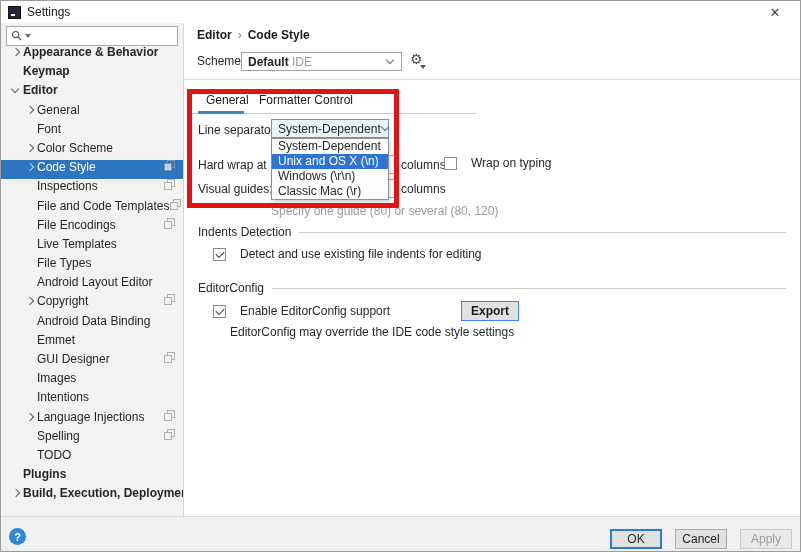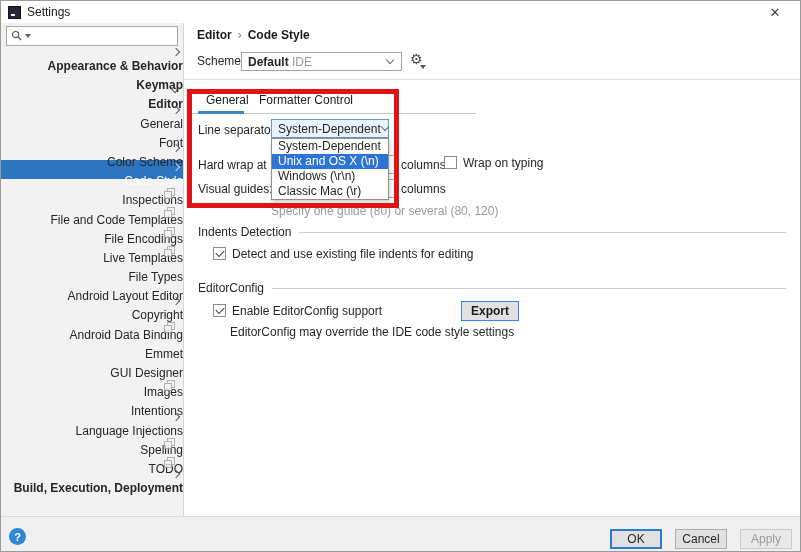--- a/index.html
+++ b/index.html
@@ -12,21 +12,21 @@
   .appicon { width:13px; height:13px; margin-left:7px; background:#23233a; border:1px solid #111; position:relative; }
   .appicon::after { content:''; position:absolute; left:2px; bottom:2px; width:4px; height:2px; background:#fff; }
   .title-text { margin-left:6px; font-size:12px; color:#1b1b1b; }
   .close-btn { position:absolute; right:10px; top:0; width:30px; height:22px; display:flex; align-items:center; justify-content:center; color:#444; font-size:13px; cursor:default; }
 
   
   .sidebar { position:absolute; left:0; top:22px; width:183px; bottom:35px; background:#f2f2f2; border-right:1px solid #d6d6d6; overflow:hidden; }
   .searchbox { position:absolute; left:5px; top:3px; width:172px; height:20px; background:#fff; border:1px solid #a9a9a9; display:flex; align-items:center; padding-left:4px; }
   .search-caret { width:0; height:0; border-left:3px solid transparent; border-right:3px solid transparent; border-top:4px solid #666; margin-left:2px; }
   .tree { position:absolute; left:0; right:0; top:22px; bottom:0; padding-top:0; }
-  .trow { display:flex; align-items:flex-end; height:19.2px; cursor:default;flex-direction:column; }
+  .trow { display:flex; align-items:flex-start; height:19.2px; cursor:default; }
   .trow.lvl0 { padding-left:8px; }
   .trow.lvl1 { padding-left:22px; }
   .trow.b .tlabel { font-weight:bold; }
   .trow.sel { background:#2d75bf; color:#fff; }
   .chev { width:14px; height:14px; flex:0 0 14px; position:relative; display:inline-block; }
   .chev.right::after { content:''; position:absolute; left:4px; top:4px; width:5px; height:5px; border-right:1.4px solid #5f5f5f; border-bottom:1.4px solid #5f5f5f; transform:rotate(-45deg); }
   .chev.down::after  { content:''; position:absolute; left:3px; top:3px; width:5px; height:5px; border-right:1.4px solid #5f5f5f; border-bottom:1.4px solid #5f5f5f; transform:rotate(45deg); }
   .trow.sel .chev::after { border-color:#bcd8f3; }
   .tlabel { white-space:nowrap; }
   .ovr { margin-left:auto; margin-right:8px; display:flex; align-items:center; opacity:.75; }
@@ -43,21 +43,21 @@
   .cdown::after { content:''; position:absolute; left:1px; top:0; width:5px; height:5px; border-right:1.4px solid #6a6a6a; border-bottom:1.4px solid #6a6a6a; transform:rotate(45deg); }
   .combo.focused { border-color:#5b9bd5; background:#e9f3fc; }
   .hr { position:absolute; height:1px; background:#dcdcdc; }
   .tab { color:#1b1b1b; cursor:default; }
   .tab-underline { position:absolute; height:3px; background:#3c85c6; }
   .tabline { position:absolute; height:1px; background:#c8c8c8; }
   .field { position:absolute; background:#fff; border:1px solid #a9a9a9; z-index:1; }
   .popup { position:absolute; background:#fff; border:1px solid #919191; z-index:20; box-shadow:1px 2px 4px rgba(0,0,0,.2); }
   .opt { height:15px; line-height:15px; padding-left:6px; white-space:nowrap; cursor:default; }
   .opt.osel { background:#2e73d6; color:#fff; }
-  .cbrow { position:absolute; display:flex; gap:6px; }
+  .cbrow { position:absolute; display:flex; align-items:center; gap:14px; }
   .cb { width:13px; height:13px; background:#fff; border:1px solid #8b8b8b; position:relative; flex:0 0 13px; }
   .cb.checked::after { content:''; position:absolute; left:2px; top:2px; width:7px; height:4px; border-left:1.8px solid #3a3a3a; border-bottom:1.8px solid #3a3a3a; transform:rotate(-45deg); }
   .sect { position:absolute; left:14px; right:14px; display:flex; align-items:center; gap:8px; }
   .sect .line { flex:1; height:1px; background:#cfcfcf; }
   .pushbtn { position:absolute; background:#e1e1e1; border:1px solid #3b82f6; display:flex; align-items:center; justify-content:center; font-size:12px; color:#1b1b1b; cursor:default;font-weight:bold; }
   .gear { font-size:14px; color:#4a4a4a; line-height:14px; }
   .gear-caret { width:0;height:0;border-left:3px solid transparent;border-right:3px solid transparent;border-top:4px solid #555; position:absolute; right:-3px; bottom:-2px; }
 
   
   .redbox { position:absolute; left:186px; top:88px; width:212px; height:119px; border:5px solid #e01414; z-index:50; pointer-events:none; }
@@ -221,20 +221,24 @@
               <rect x="3.5" y="0.5" width="7" height="7" fill="none" stroke="#9a9a9a"></rect>
               <rect x="0.5" y="3.5" width="7" height="7" fill="#f2f2f2" stroke="#9a9a9a"></rect>
             </svg>
           </span>
         </div>
         <div class="trow lvl1">
           <span class="chev "></span>
           <span class="tlabel">TODO</span>
         </div>
         <div class="trow lvl0 b">
+          <span class="chev "></span>
+          <span class="tlabel">Plugins</span>
+        </div>
+        <div class="trow lvl0 b">
           <span class="chev right"></span>
           <span class="tlabel">Build, Execution, Deployment</span>
         </div>
       </div>
   </div>
 
   <div class="main">
     <div class="abs breadcrumb">
       <span>Editor</span><span class="sep">›</span><span>Code Style</span>
     </div>

